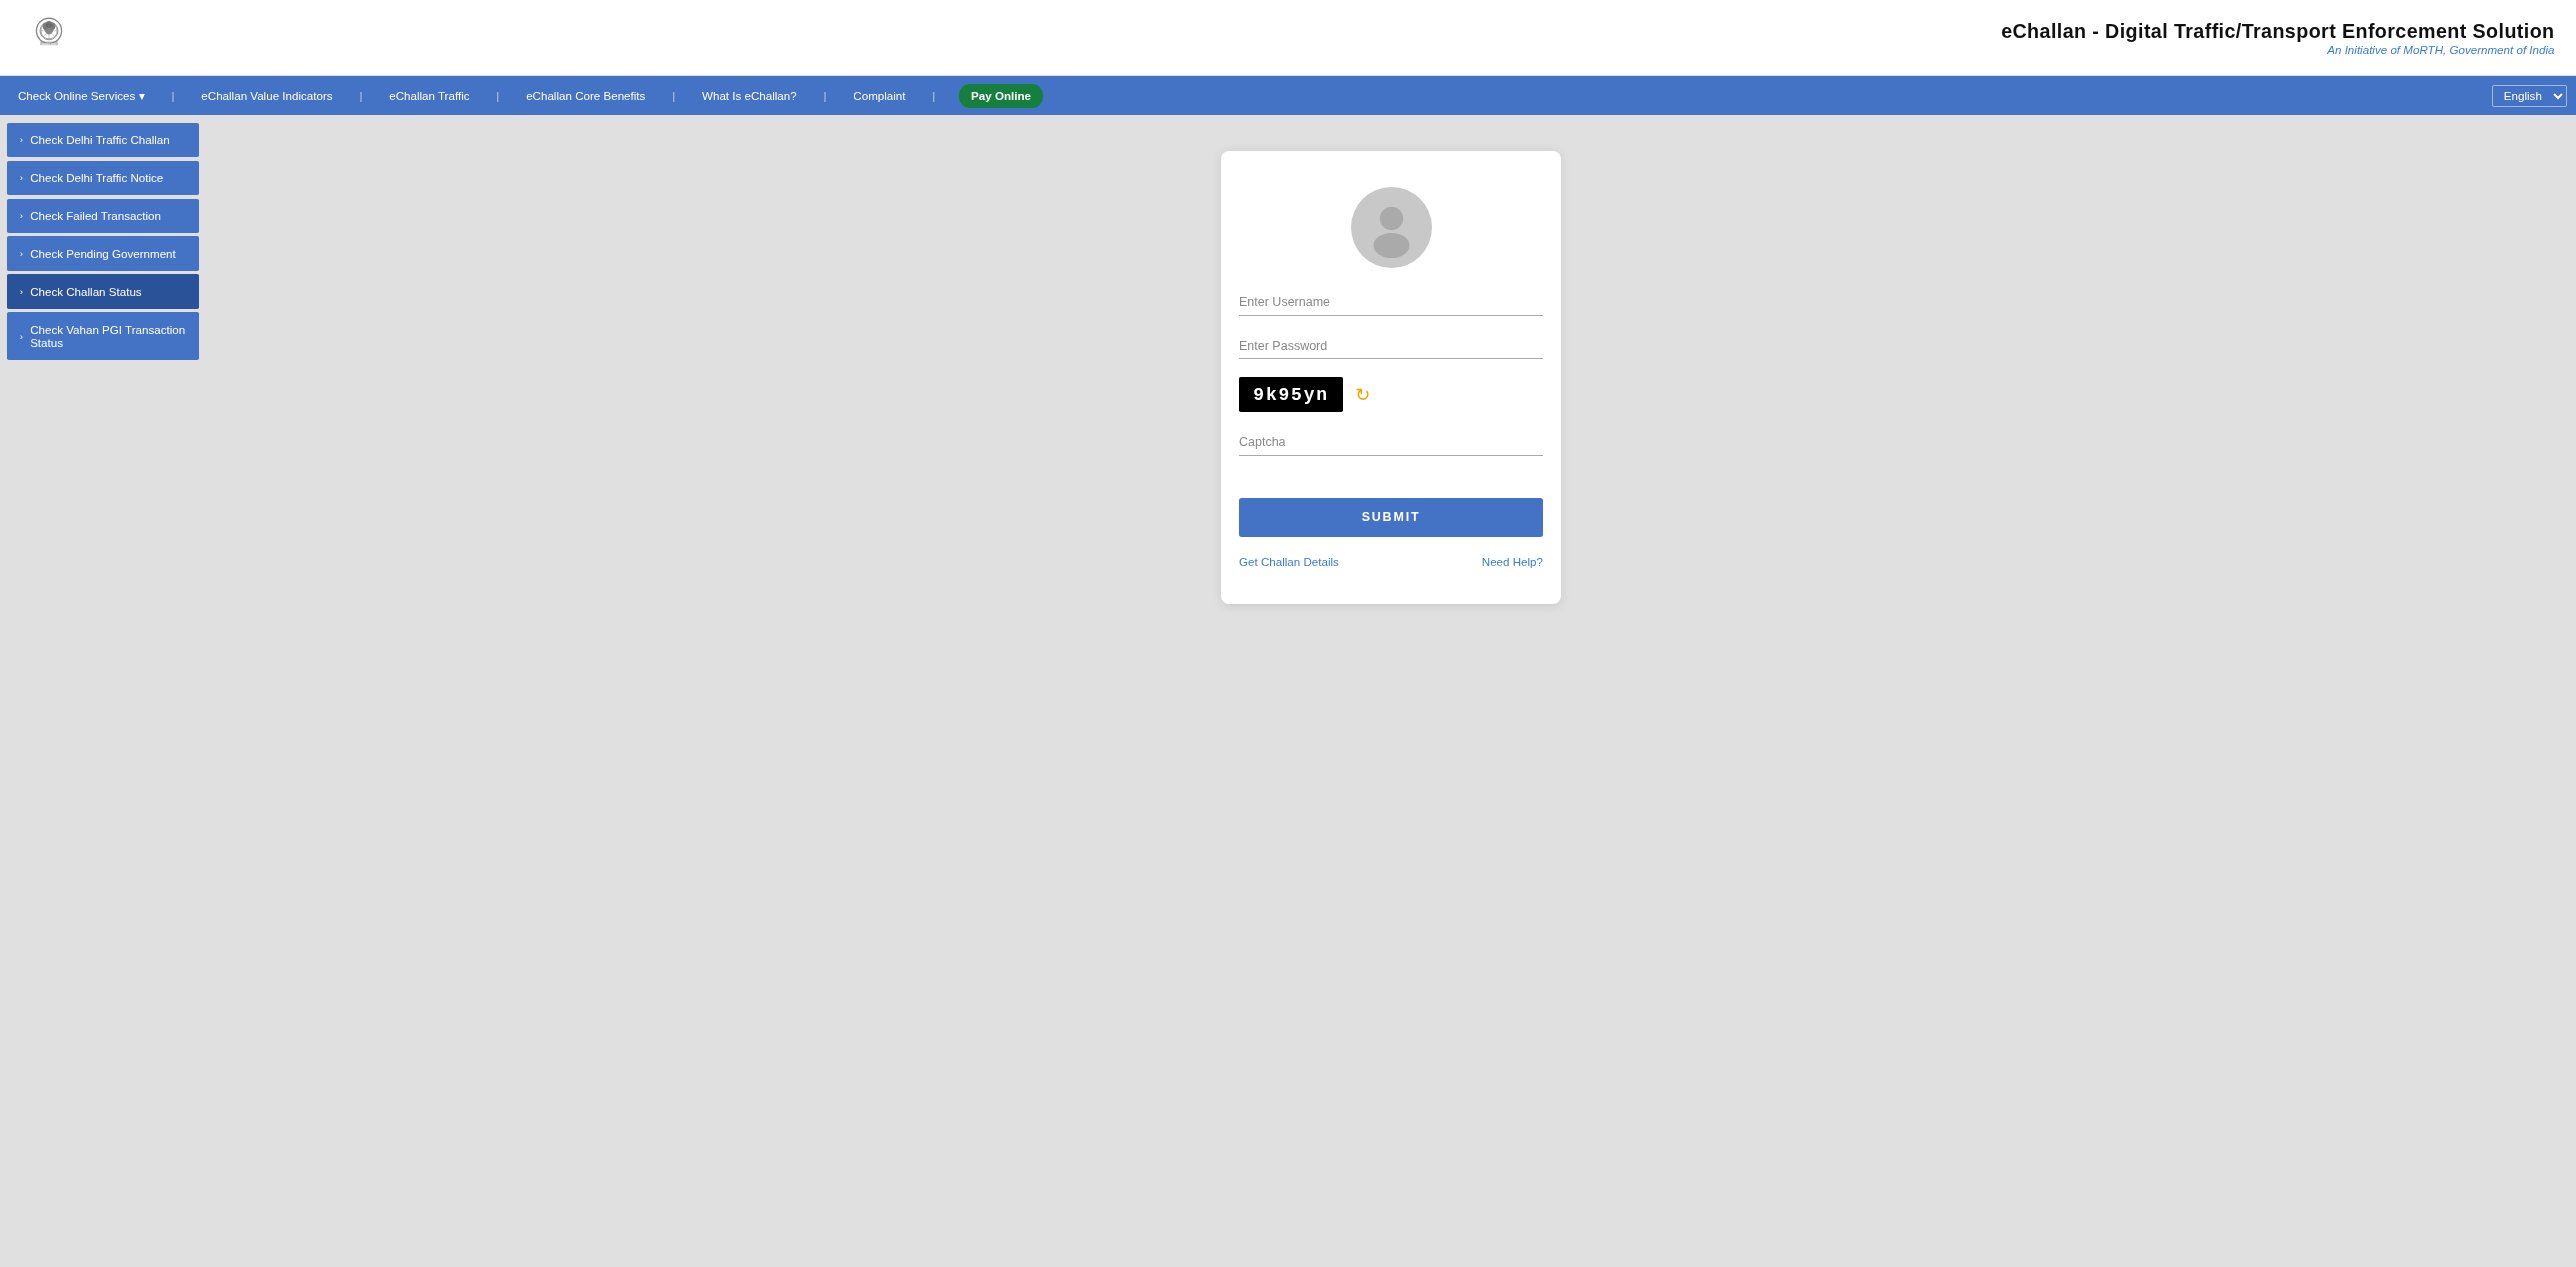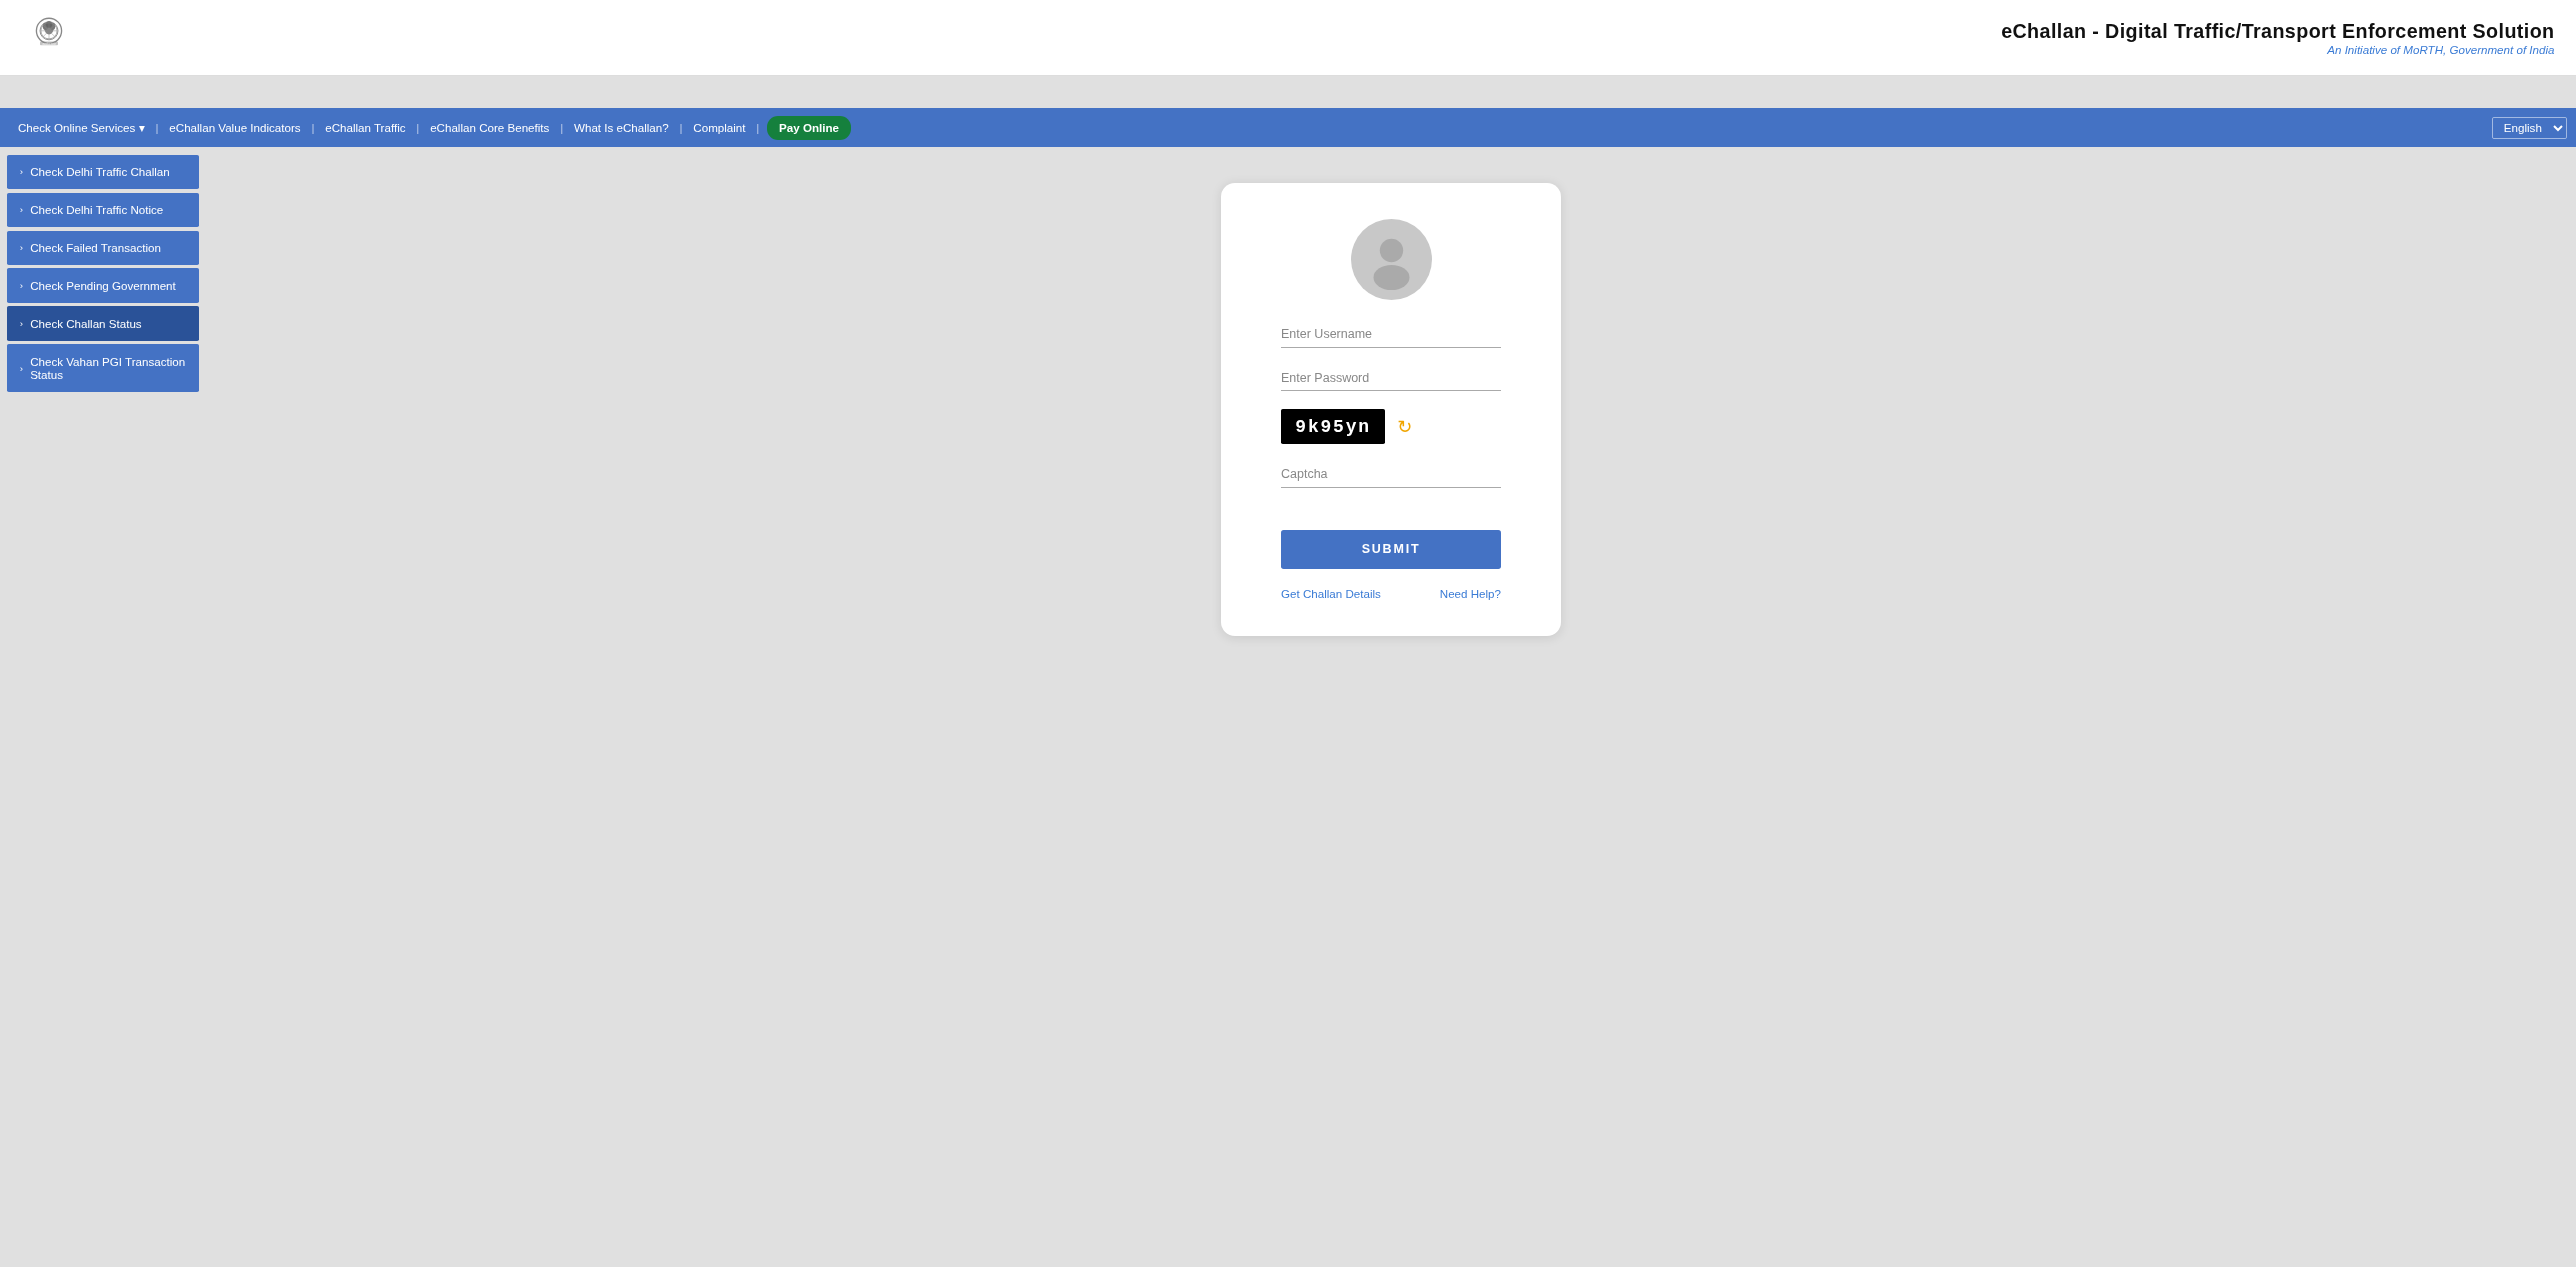--- a/index.html
+++ b/index.html
@@ -42,22 +42,21 @@
       font-style: italic;
     }
 
     
     .navbar {
       background: #4472c4;
       display: flex;
       align-items: center;
       padding: 16px 9px;
       height: 39px;
-      gap: 0;
-      margin-top: 32px;
+      gap: 16px;
     }
     .navbar-item {
       color: #fff;
       font-size: 11.6px;
       padding: 0 9px;
       cursor: pointer;
       white-space: nowrap;
       height: 100%;
       display: flex;
       align-items: center;
@@ -143,23 +142,23 @@
       display: flex;
       justify-content: center;
       align-items: flex-start;
       padding: 36px 18px;
       background: #e0e0e0;
     }
 
     
     .login-card {
       background: #fff;
-      border-radius: 14px;
+      border-radius: 8px;
       box-shadow: 0 1.8px 10.7px rgba(0,0,0,0.1);
-      padding: 36px 60px 36px;
+      padding: 36px 18px 36px;
       width: 340px;
       display: flex;
       flex-direction: column;
       align-items: center;
       gap: 0;
     }
 
     
     .avatar-container {
       margin-bottom: 21.5px;

